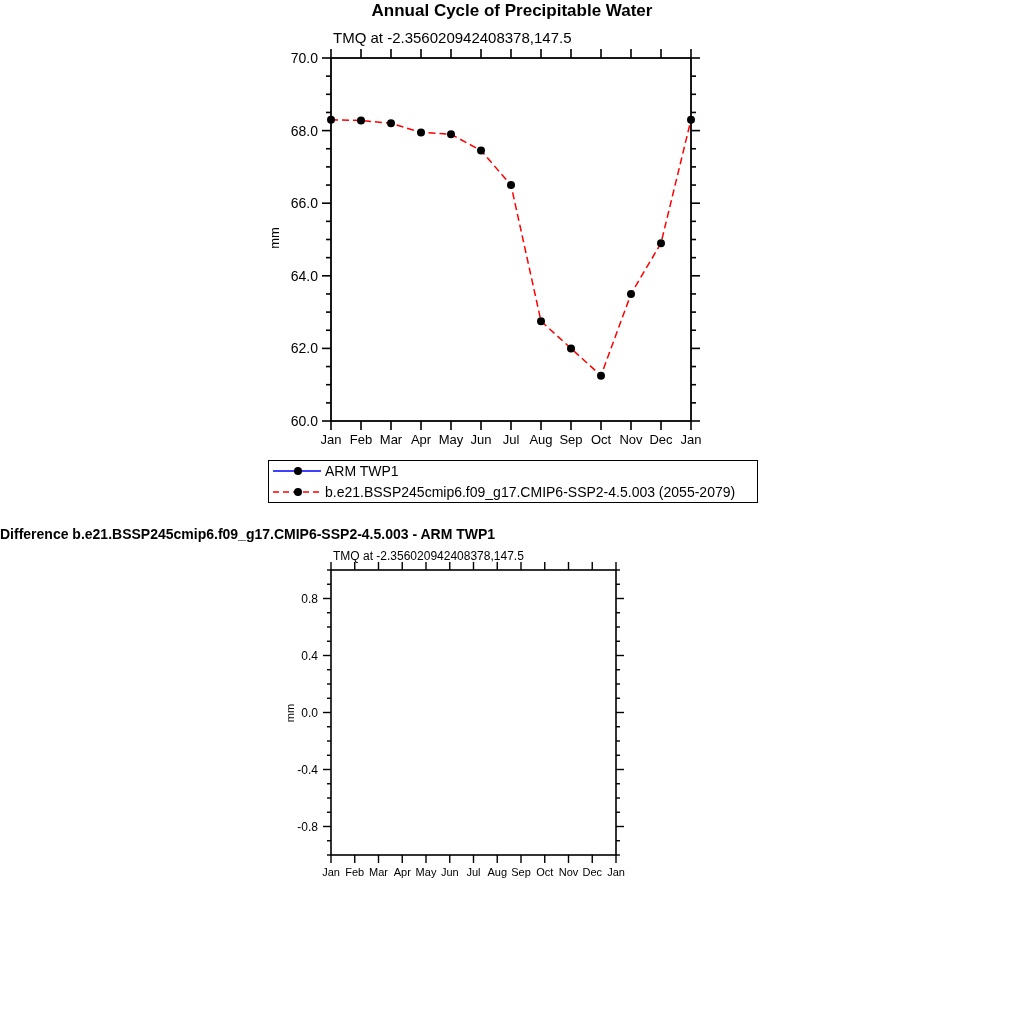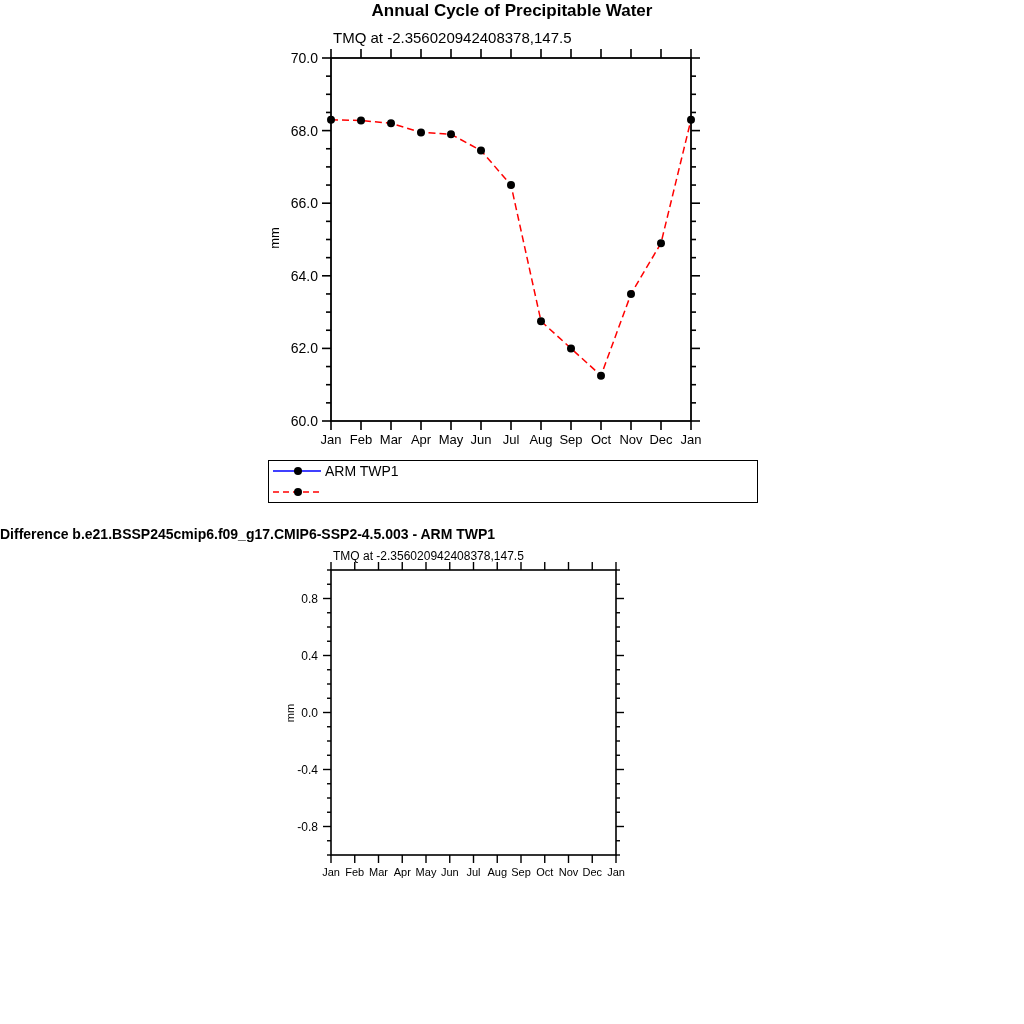--- a/index.html
+++ b/index.html
@@ -255,20 +255,21 @@
         <line class="sample-line" x1="2" y1="7" x2="50" y2="7" stroke-width="1.5" stroke="#0000ff"></line>
         <circle class="sample-dot" cx="27" cy="7" r="4" fill="#000000"></circle>
       </svg>
       <span>ARM TWP1</span>
     </div>
     <div class="legend-row">
       <svg class="legend-sample" width="52" height="14">
         <line class="sample-line" x1="2" y1="7" x2="50" y2="7" stroke-width="1.5" stroke="#ff0000" stroke-dasharray="6 4"></line>
         <circle class="sample-dot" cx="27" cy="7" r="4" fill="#000000"></circle>
       </svg>
+      <span>b.e21.BSSP245cmip6.f09_g17.CMIP6-SSP2-4.5.003 (2055-2079)</span>
     </div>
   </div>
 
   <div class="diff-title">Difference b.e21.BSSP245cmip6.f09_g17.CMIP6-SSP2-4.5.003 - ARM TWP1</div>
 
   <div class="diff-subtitle">TMQ at -2.356020942408378,147.5</div>
 
   <div class="ylabel-diff">mm</div>
 
 </div>

